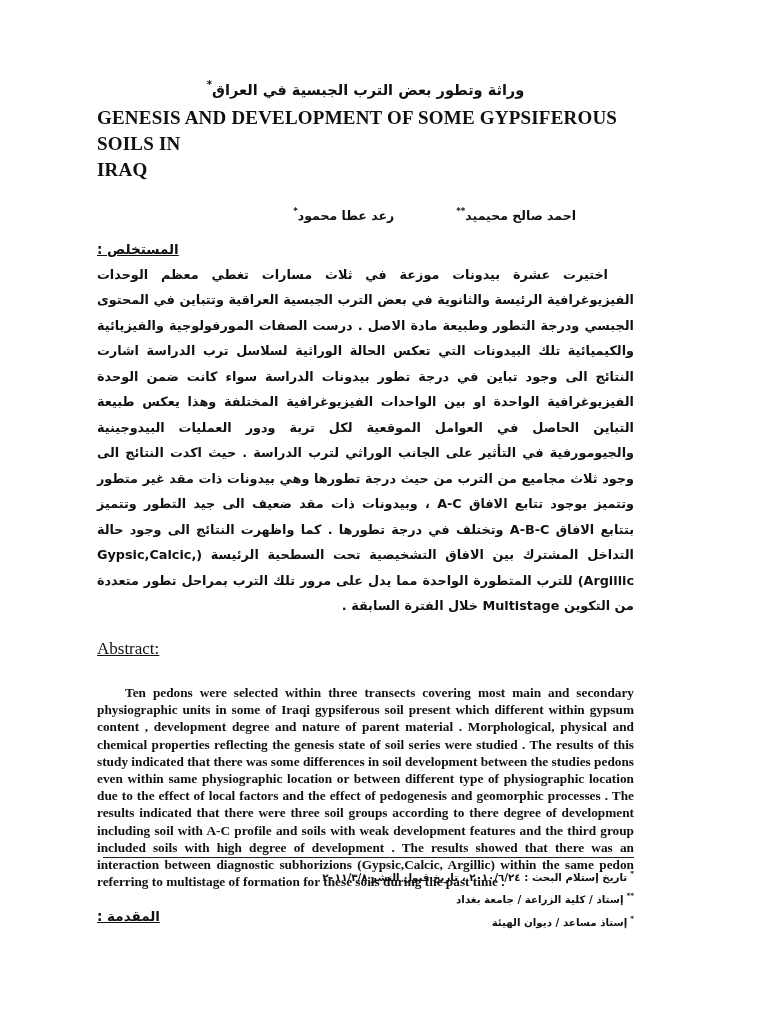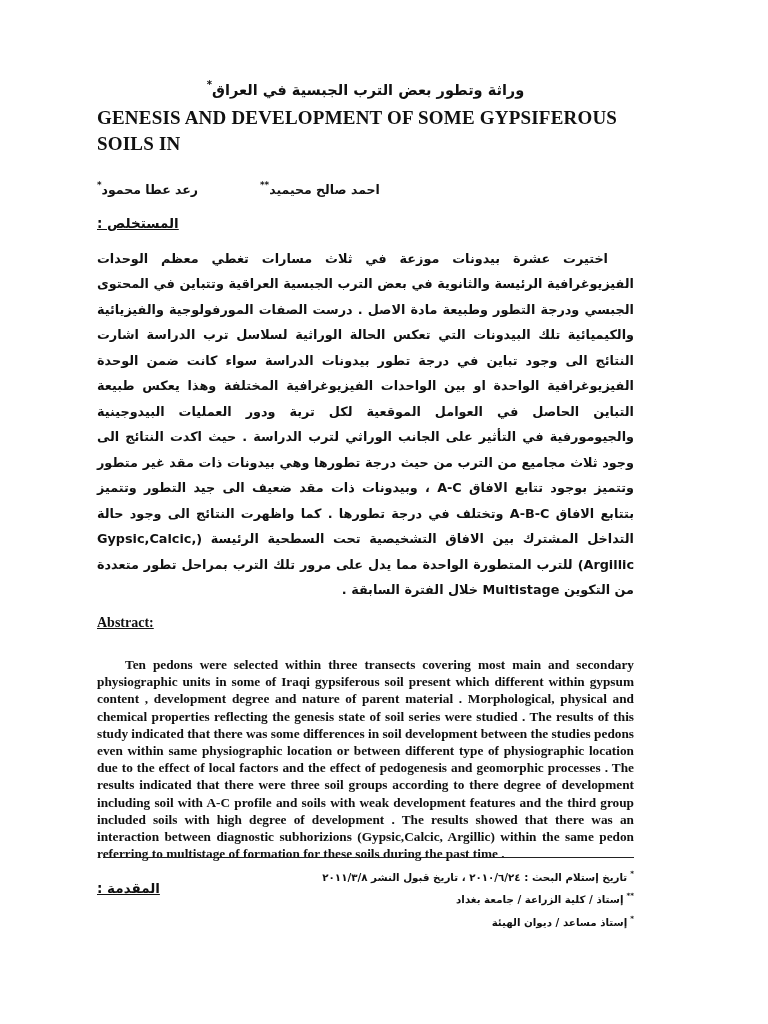--- a/index.html
+++ b/index.html
@@ -28,21 +28,21 @@
   .title-en {
     text-align: left;
     font-weight: bold;
     font-size: 19px;
     line-height: 26px;
     letter-spacing: 0.2px;
   }
 
   .authors {
     display: flex;
-    justify-content: flex-start;
+    justify-content: flex-end;
     gap: 62px;
     padding-right: 58px;
     margin-top: 24px;
     font-family: "DejaVu Sans", sans-serif;
     font-weight: bold;
     font-size: 12.5px;
   }
   .author { direction: rtl; white-space: nowrap; }
 
   .heading-ar {
@@ -56,27 +56,27 @@
   .heading-ar .u, .heading-en .u { text-decoration: underline; }
 
   .para-ar {
     direction: rtl;
     text-align: justify;
     font-family: "DejaVu Sans", sans-serif;
     font-weight: bold;
     font-size: 12.8px;
     line-height: 25.5px;
     text-indent: 26px;
-    margin-top: 15px;
+    margin-top: 5px;
   }
 
   .heading-en {
-    font-weight: bold;
-    font-size: 14px;
-    margin-top: 12px;
+    font-weight: normal;
+    font-size: 17px;
+    margin-top: 20px;
   }
 
   .para-en {
     text-align: justify;
     font-weight: bold;
     font-size: 13.3px;
     line-height: 17.2px;
     text-indent: 28px;
     margin-top: 25px;
   }
@@ -116,20 +116,21 @@
 <body>
 
 <div class="page">
 
   <div class="title-ar" lang="ar">
     <span>وراثة وتطور بعض الترب الجبسية في العراق</span><sup class="mk">*</sup>
   </div>
 
   <div class="title-en">
     <div>GENESIS AND DEVELOPMENT OF SOME GYPSIFEROUS SOILS IN</div>
+    <div>IRAQ</div>
   </div>
 
   <div class="authors">
     <span class="author" lang="ar"><span>رعد عطا محمود</span><sup class="mk">*</sup></span>
     <span class="author" lang="ar"><span>احمد صالح محيميد</span><sup class="mk">**</sup></span>
   </div>
 
   <div class="heading-ar" lang="ar">
     <span class="u">المستخلص :</span>
   </div>

